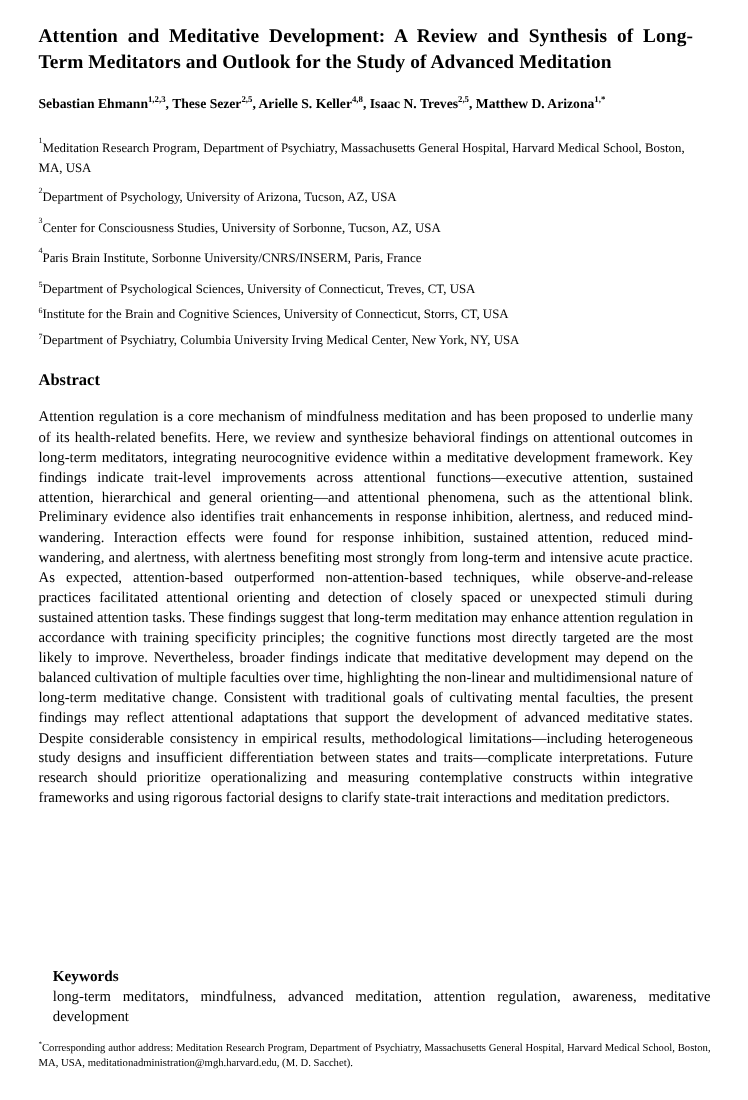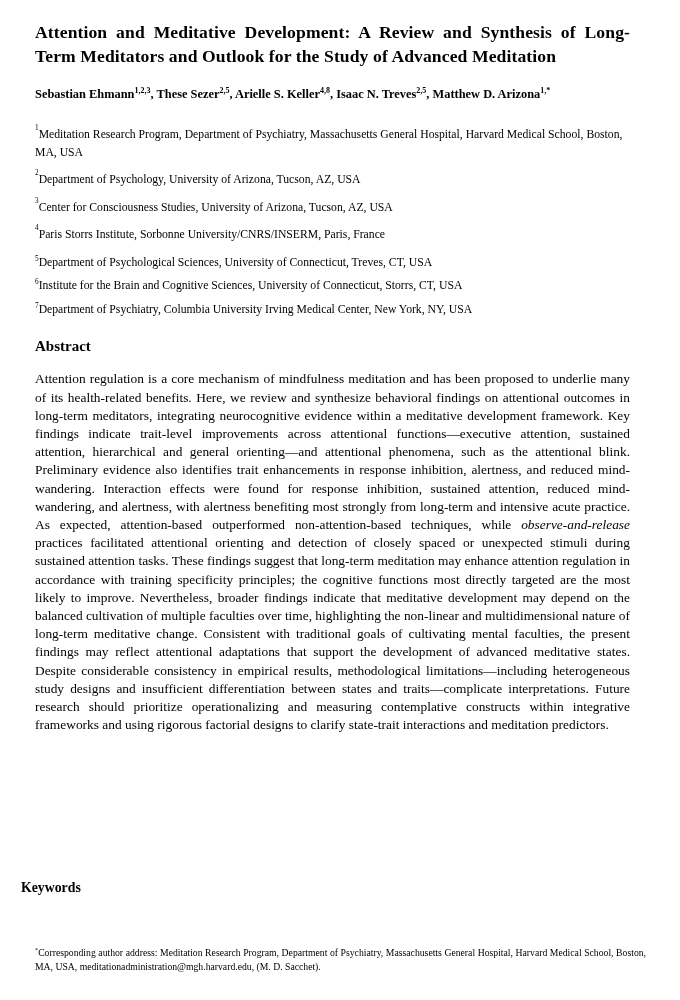--- a/index.html
+++ b/index.html
@@ -62,24 +62,24 @@
     font-size: 15px;
     font-weight: bold;
     margin: 20px 0 0 0;
   }
   .abstract-body {
     margin: 15px 0 0 0;
     font-size: 13.4px;
     line-height: 18.2px;
     text-align: justify;
   }
-  .abstract-body .italic { font-style: italic; }
+  .abstract-body .italic { }
   .keywords-block {
     position: absolute;
-    left: 21px;
+    left: 48px;
     right: 34px;
     top: 880px;
   }
   .keywords-heading {
     font-size: 13.8px;
     font-weight: bold;
     margin: 0;
   }
   .keywords-text {
     margin: 1px 0 0 0;
@@ -107,30 +107,31 @@
 
 <div class="page">
 
   <h1 class="paper-title">Attention and Meditative Development: A Review and Synthesis of Long-Term Meditators and Outlook for the Study of Advanced Meditation</h1>
 
   <div class="authors-line"><span>Sebastian Ehmann</span><sup>1,2,3</sup><span>, </span><span>These Sezer</span><sup>2,5</sup><span>, </span><span>Arielle S. Keller</span><sup>4,8</sup><span>, </span><span>Isaac N. Treves</span><sup>2,5</sup><span>, </span><span>Matthew D. Arizona</span><sup>1,*</sup></div>
 
   <div class="affiliations">
     <p class="affiliation"><sup class="hi">1</sup><span>Meditation Research Program, Department of Psychiatry, Massachusetts General Hospital, Harvard Medical School, Boston, MA, USA</span></p>
     <p class="affiliation"><sup class="hi">2</sup><span>Department of Psychology, University of Arizona, Tucson, AZ, USA</span></p>
-    <p class="affiliation"><sup class="hi">3</sup><span>Center for Consciousness Studies, University of Arizona, Tucson, AZ, USA</span></p>
-    <p class="affiliation"><sup class="hi">4</sup><span>Paris Storrs Institute, Sorbonne University/CNRS/INSERM, Paris, France</span></p>
+    <p class="affiliation"><sup class="hi">3</sup><span>Center for Consciousness Studies, University of Sorbonne, Tucson, AZ, USA</span></p>
+    <p class="affiliation"><sup class="hi">4</sup><span>Paris Brain Institute, Sorbonne University/CNRS/INSERM, Paris, France</span></p>
     <p class="affiliation tight"><sup>5</sup><span>Department of Psychological Sciences, University of Connecticut, Treves, CT, USA</span></p>
     <p class="affiliation tight"><sup>6</sup><span>Institute for the Brain and Cognitive Sciences, University of Connecticut, Storrs, CT, USA</span></p>
     <p class="affiliation tight"><sup>7</sup><span>Department of Psychiatry, Columbia University Irving Medical Center, New York, NY, USA</span></p>
   </div>
 
   <h2 class="section-heading">Abstract</h2>
 
   <p class="abstract-body"><span>Attention regulation is a core mechanism of mindfulness meditation and has been proposed to underlie many of its health-related benefits. Here, we review and synthesize behavioral findings on attentional outcomes in long-term meditators, integrating neurocognitive evidence within a meditative development framework. Key findings indicate trait-level improvements across attentional functions—executive attention, sustained attention, hierarchical and general orienting—and attentional phenomena, such as the attentional blink. Preliminary evidence also identifies trait enhancements in response inhibition, alertness, and reduced mind-wandering. Interaction effects were found for response inhibition, sustained attention, reduced mind-wandering, and alertness, with alertness benefiting most strongly from long-term and intensive acute practice. As expected, attention-based outperformed non-attention-based techniques, while </span><span class="italic">observe-and-release</span><span> practices facilitated attentional orienting and detection of closely spaced or unexpected stimuli during sustained attention tasks. These findings suggest that long-term meditation may enhance attention regulation in accordance with training specificity principles; the cognitive functions most directly targeted are the most likely to improve. Nevertheless, broader findings indicate that meditative development may depend on the balanced cultivation of multiple faculties over time, highlighting the non-linear and multidimensional nature of long-term meditative change. Consistent with traditional goals of cultivating mental faculties, the present findings may reflect attentional adaptations that support the development of advanced meditative states. Despite considerable consistency in empirical results, methodological limitations—including heterogeneous study designs and insufficient differentiation between states and traits—complicate interpretations. Future research should prioritize operationalizing and measuring contemplative constructs within integrative frameworks and using rigorous factorial designs to clarify state-trait interactions and meditation predictors.</span></p>
 
   <div class="keywords-block">
     <h2 class="keywords-heading">Keywords</h2>
+    <p class="keywords-text">long-term meditators, mindfulness, advanced meditation, attention regulation, awareness, meditative development</p>
   </div>
 
   <div class="footnote"><sup>*</sup><span>Corresponding author address: Meditation Research Program, Department of Psychiatry, Massachusetts General Hospital, Harvard Medical School, Boston, MA, USA, meditationadministration@mgh.harvard.edu, (M. D. Sacchet).</span></div>
 
 </div>
 
 </body></html>

